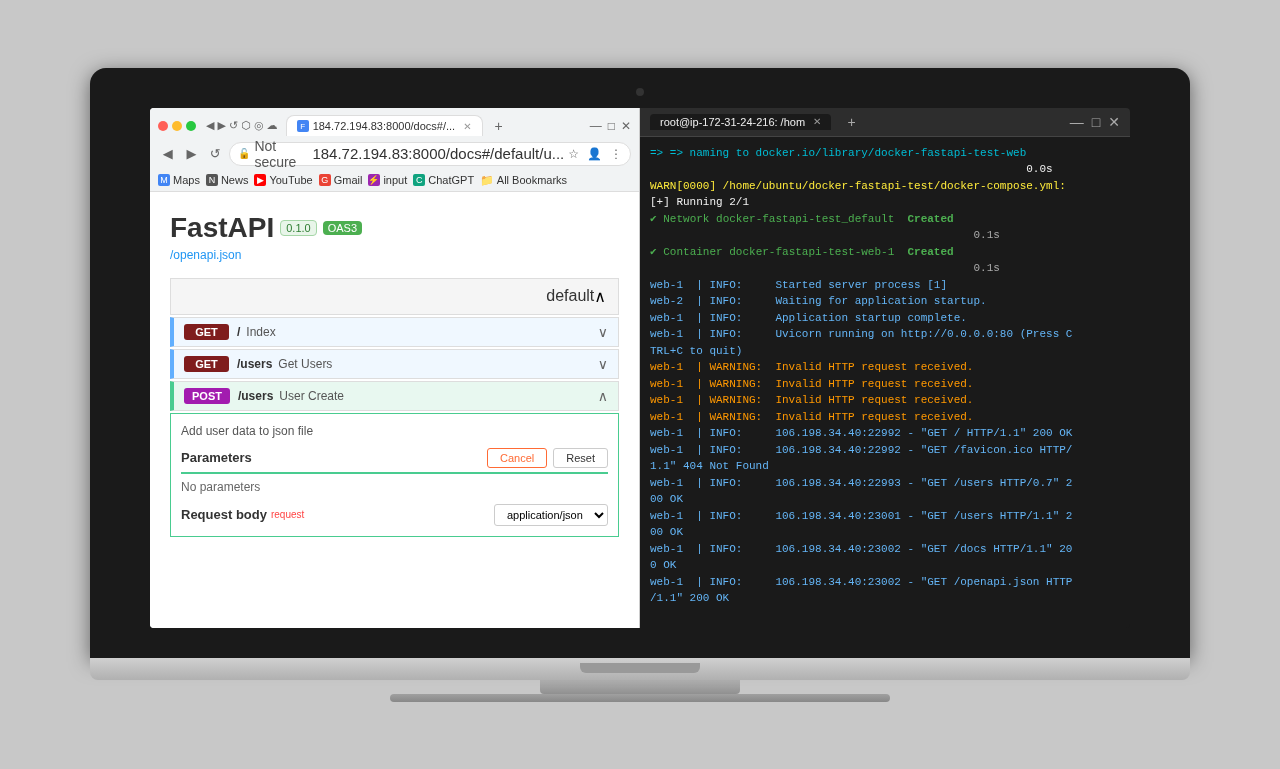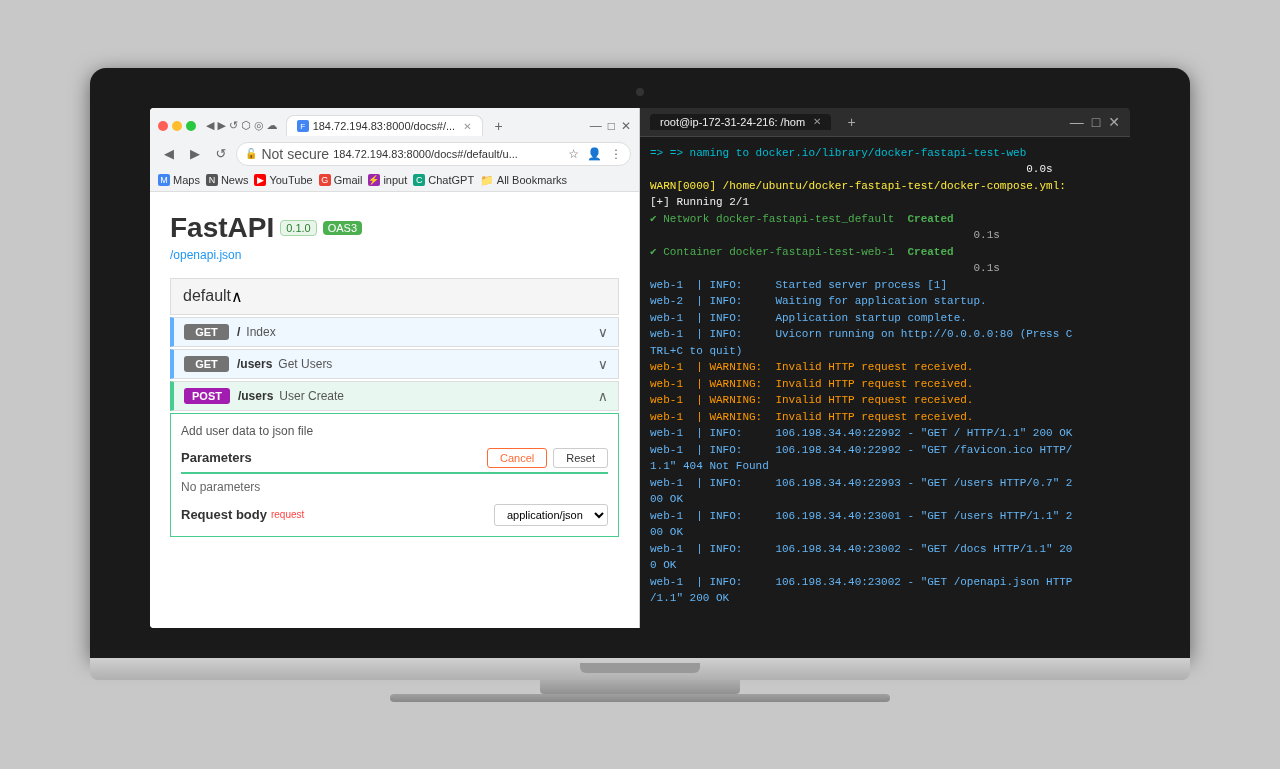--- a/index.html
+++ b/index.html
@@ -216,21 +216,21 @@
       font-size: 12px;
       color: #2196f3;
       text-decoration: none;
       display: block;
       margin-bottom: 16px;
     }
 
     .section-header {
       display: flex;
       align-items: center;
-      justify-content: flex-start;
+      justify-content: flex-end;
       padding: 8px 12px;
       background: #f5f5f5;
       border: 1px solid #ddd;
       margin-bottom: 2px;
     }
 
     .section-title {
       font-size: 16px;
       color: #333;
     }
@@ -252,21 +252,21 @@
     .method-badge {
       padding: 2px 8px;
       border-radius: 3px;
       font-size: 11px;
       font-weight: bold;
       color: white;
       min-width: 45px;
       text-align: center;
     }
 
-    .method-get { background: #737373; }
+    .method-get { background: #7f1d1d; }
     .method-post { background: #a21caf; }
 
     .endpoint-path {
       font-size: 12px;
       font-weight: bold;
       color: #333;
       margin-left: 8px;
     }
 
     .endpoint-desc {
@@ -499,21 +499,21 @@
               <span style="font-size:12px;color:#666">✕</span>
             </div>
           </div>
           <div class="browser-controls">
             <button class="nav-btn">◀</button>
             <button class="nav-btn">▶</button>
             <button class="nav-btn">↺</button>
             <div class="url-bar">
               <span class="lock-icon">🔓</span>
               <span style="font-size:14px;color:#555">Not secure</span>
-              <span style="font-size:11px;color:#333;margin-left:0">184.72.194.83:8000/docs#/default/u...</span>
+              <span style="font-size:15px;color:#333;margin-left:12px">184.72.194.83:8000/docs#/default/u...</span>
               <span style="margin-left:auto;font-size:12px;color:#666">☆</span>
               <span style="font-size:12px;color:#666;margin-left:4px">👤</span>
               <span style="font-size:12px;color:#666;margin-left:4px">⋮</span>
             </div>
           </div>
           <div class="bookmarks-bar">
             <div class="bookmark-item">
               <div class="bookmark-icon" style="background:#4285f4">M</div>
               <span>Maps</span>
             </div>

